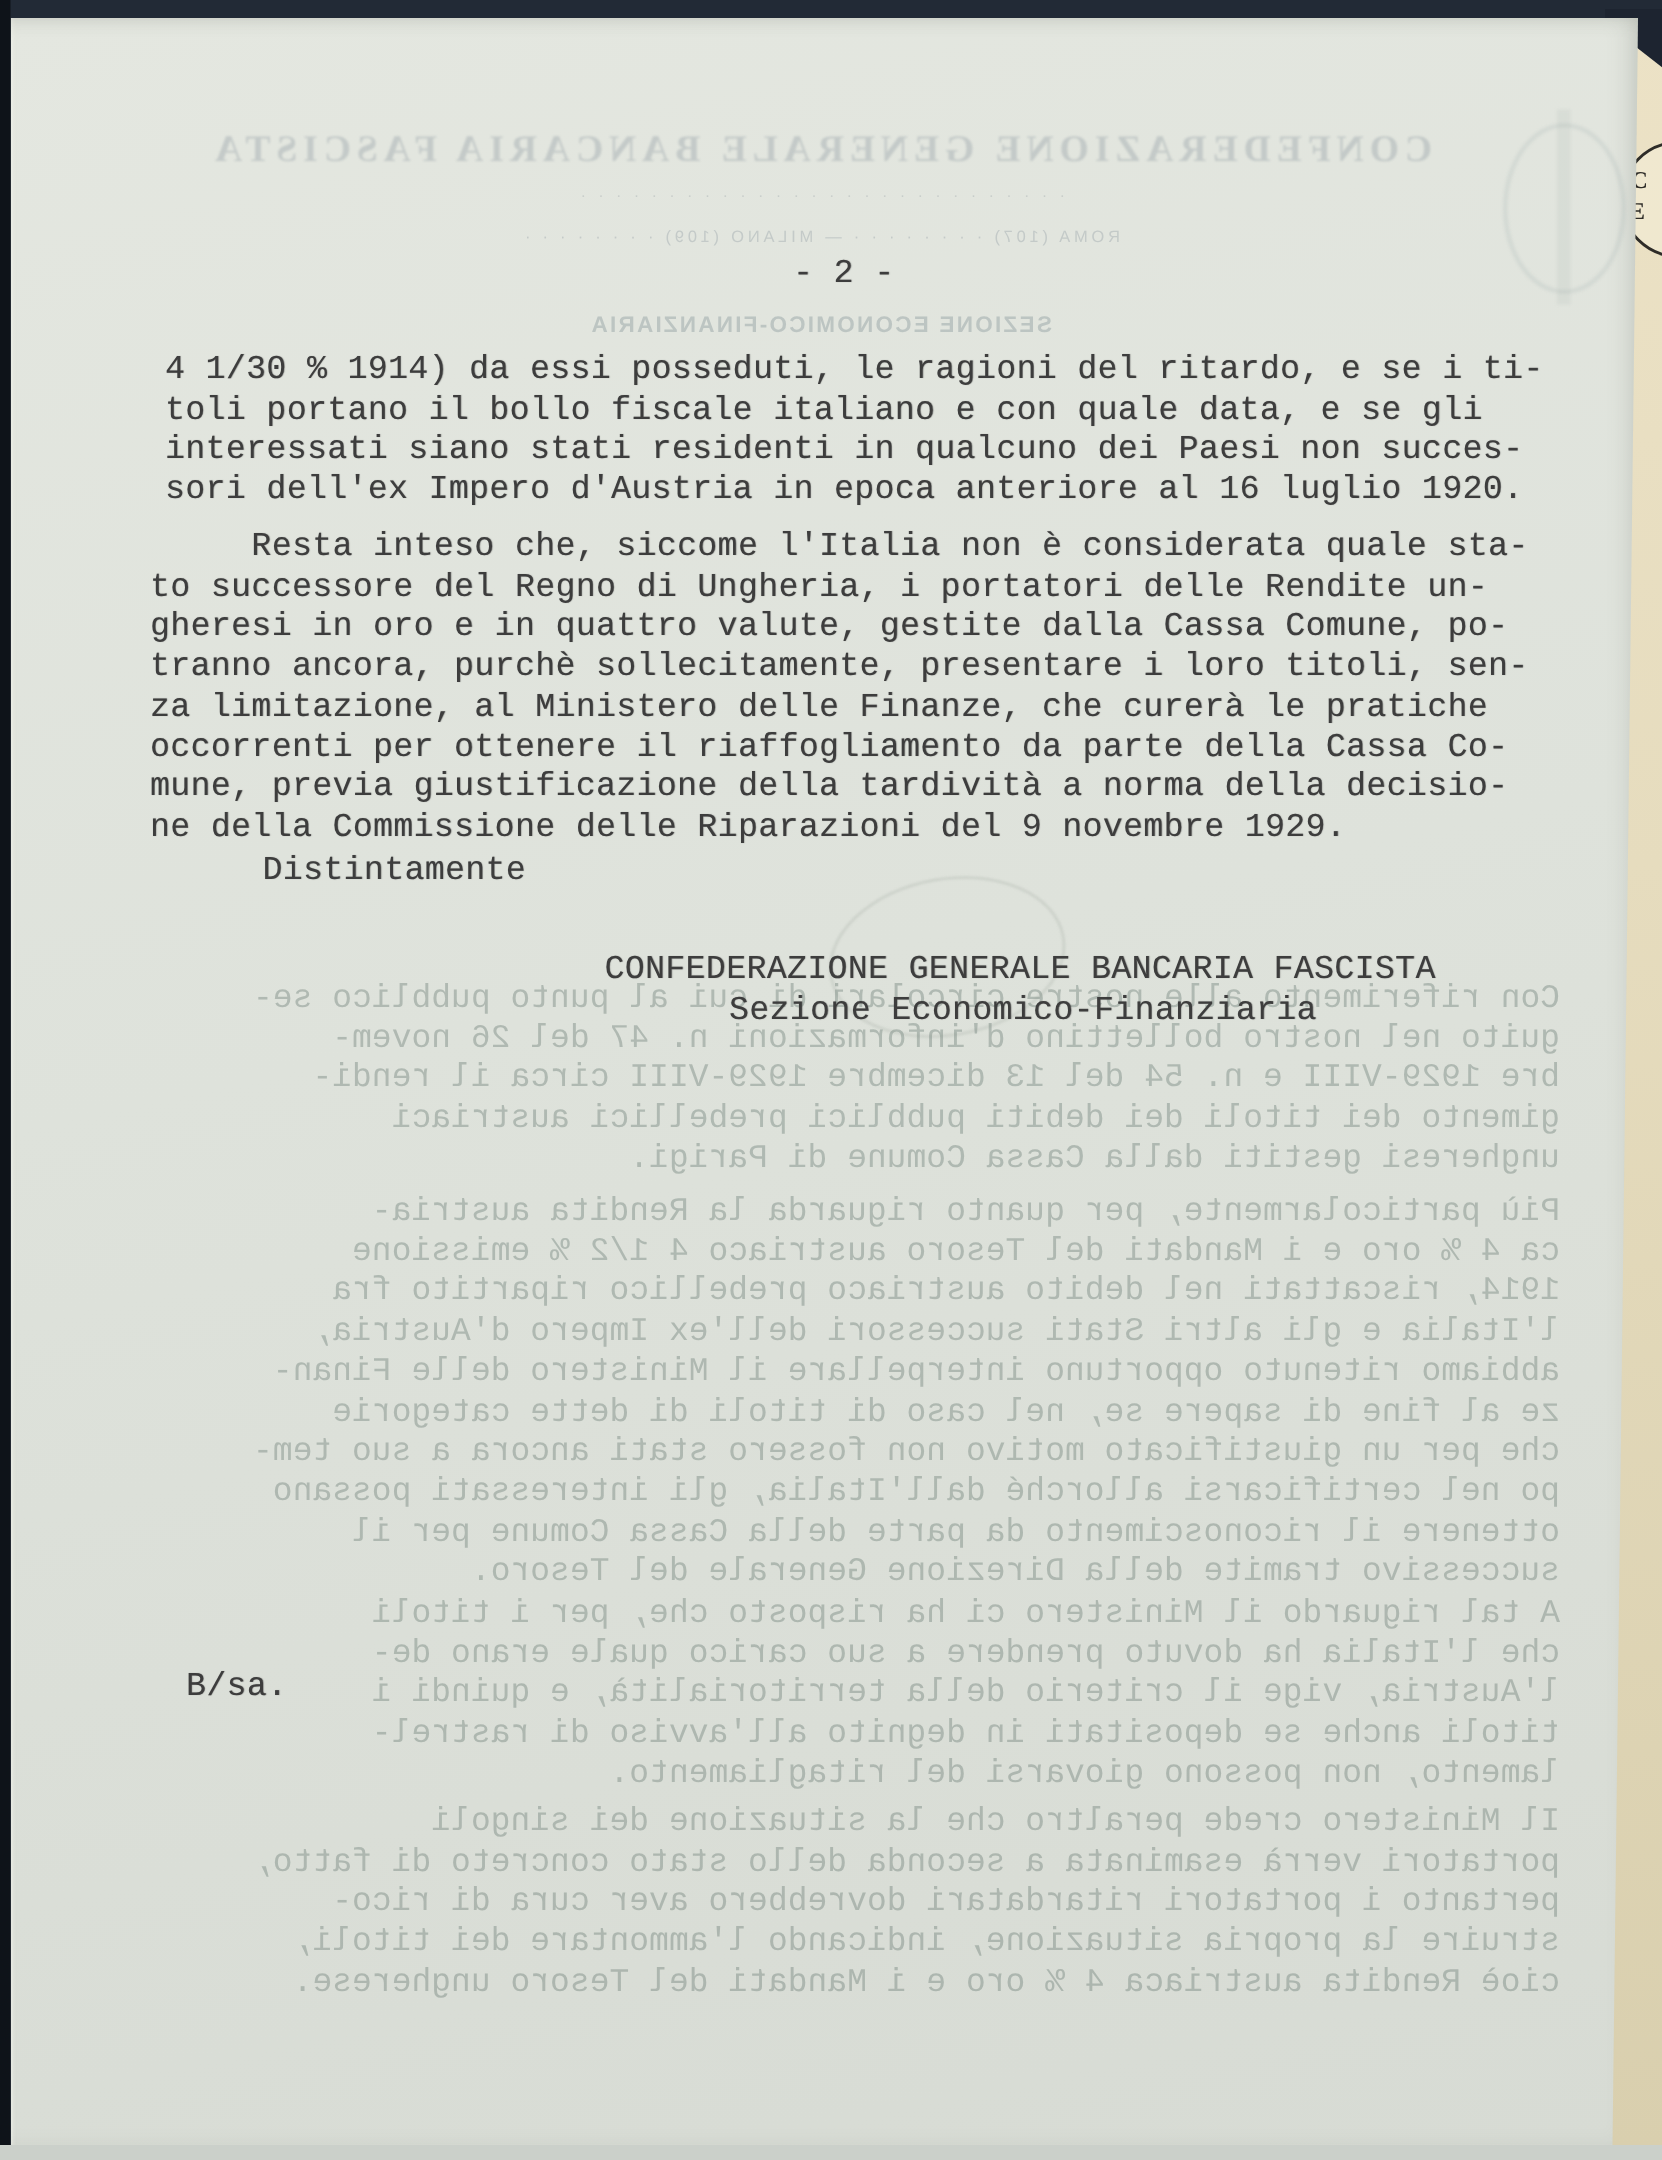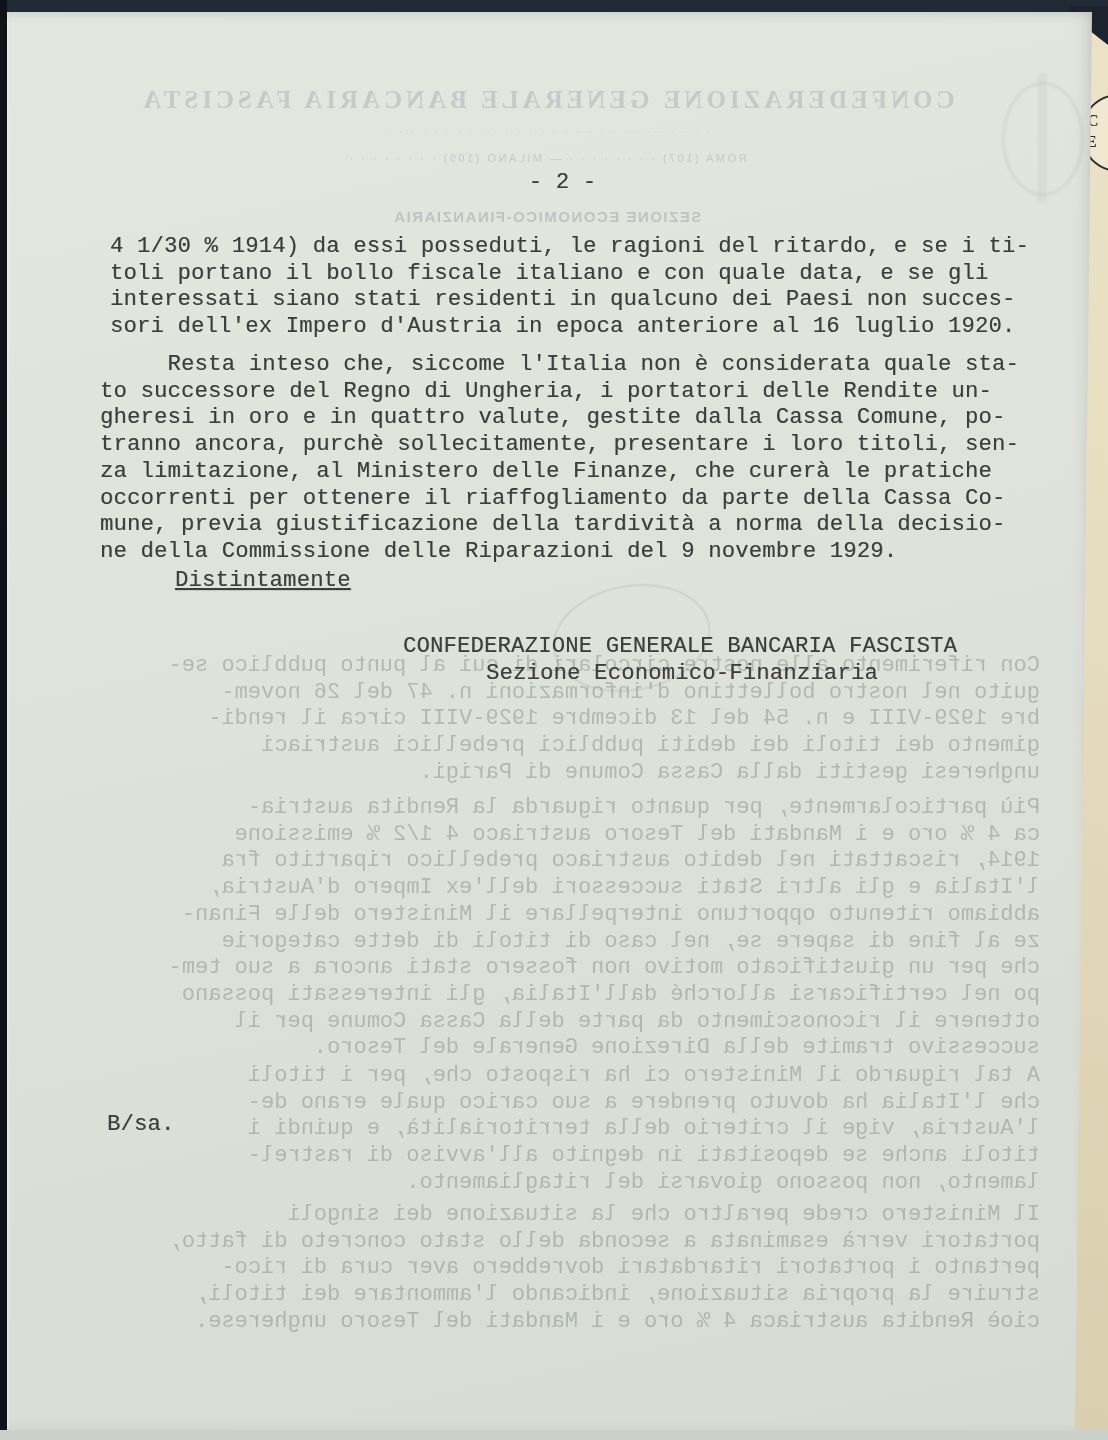--- a/index.html
+++ b/index.html
@@ -29,24 +29,24 @@
     box-shadow:inset -10px 0 18px -8px rgba(95,100,90,0.28), inset 0 8px 14px -10px rgba(95,100,90,0.22), inset 3px 0 3px -2px #f2f4ec;
   }
   
   .typed{position:absolute;white-space:pre;color:#3d3d3d;
     font:22.2px/26.7px "Liberation Mono","DejaVu Sans Mono",monospace;
     letter-spacing:.2px;z-index:3;
     text-shadow:.4px .3px .6px rgba(70,70,70,0.5);}
   .pagenum{left:103px;top:158px;width:905px;text-align:center;}
   .para1{left:103px;top:222px;}
   .para2{left:93px;top:340px;}
-  .closing{left:168px;top:556px;text-decoration:underline;}
+  .closing{left:168px;top:556px;}
   .sig1{left:396px;top:622px;}
   .sig2{left:479px;top:649px;}
-  .ref{left:100px;top:1100px;}
+  .ref{left:117px;top:1100px;}
   
   .bleed{position:absolute;transform:scaleX(-1);white-space:pre;z-index:2;
     font:22px/26.7px "Liberation Mono","DejaVu Sans Mono",monospace;
     color:rgba(108,126,118,0.40);filter:blur(0.35px);text-align:left;}
   .bleed-col{left:103px;width:930px;}
   .b1{top:641px;} .b2{top:783px;} .b3{top:1051px;} .b4{top:1190px;}
   .bleed-title{left:35px;top:74px;width:1010px;text-align:center;transform:scaleX(-1);
     position:absolute;font:bold 25px/28px "Liberation Serif",serif;letter-spacing:4px;
     color:rgba(138,150,157,0.34);filter:blur(0.6px);z-index:2;}
   .bleed-sub{left:35px;top:114px;width:1010px;text-align:center;transform:scaleX(-1);

